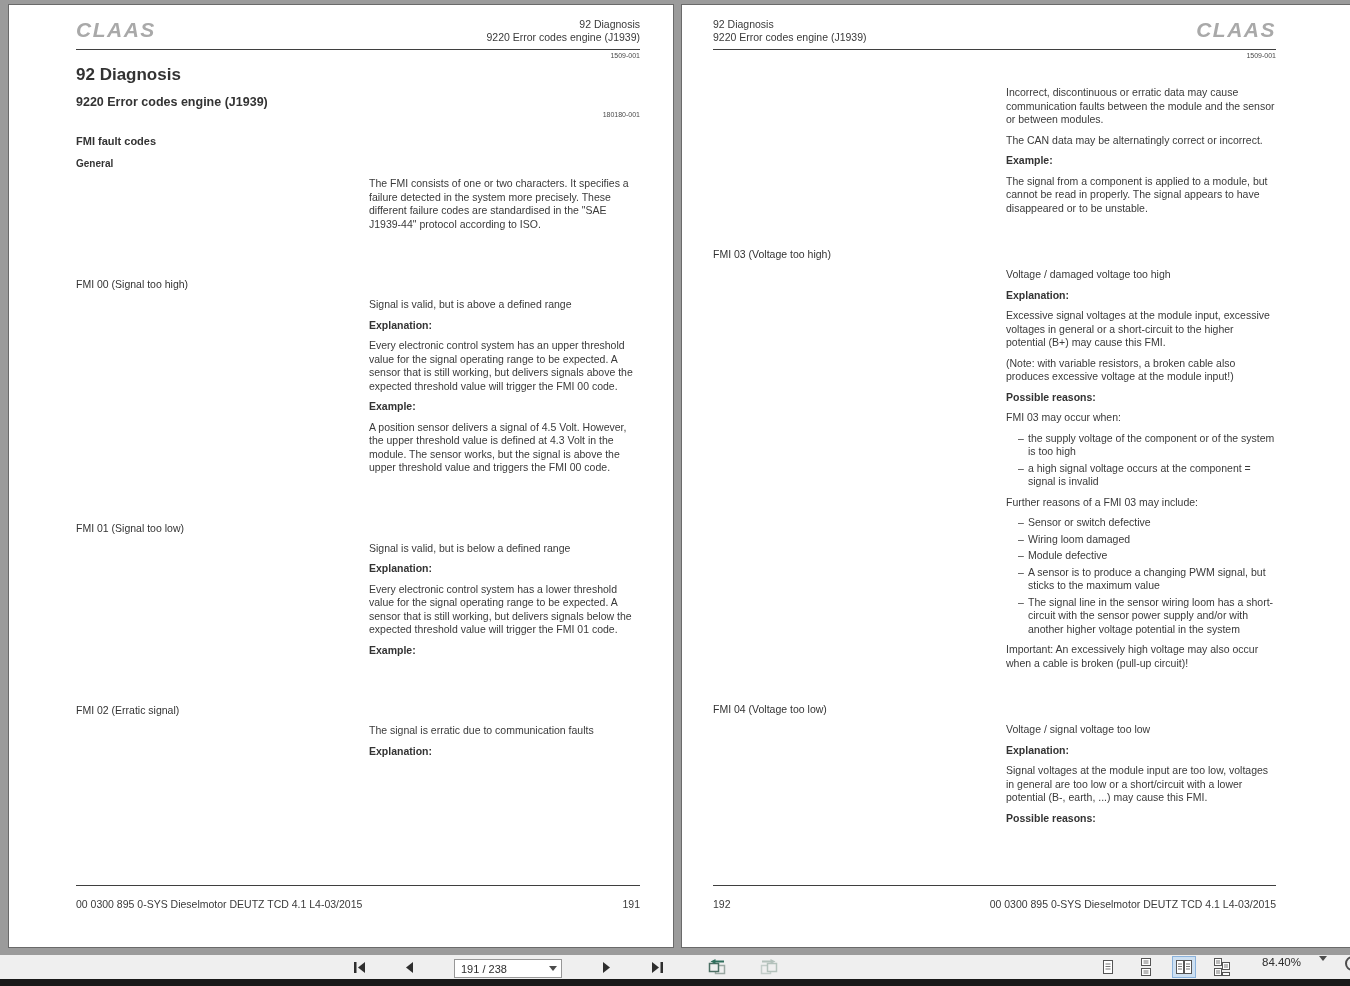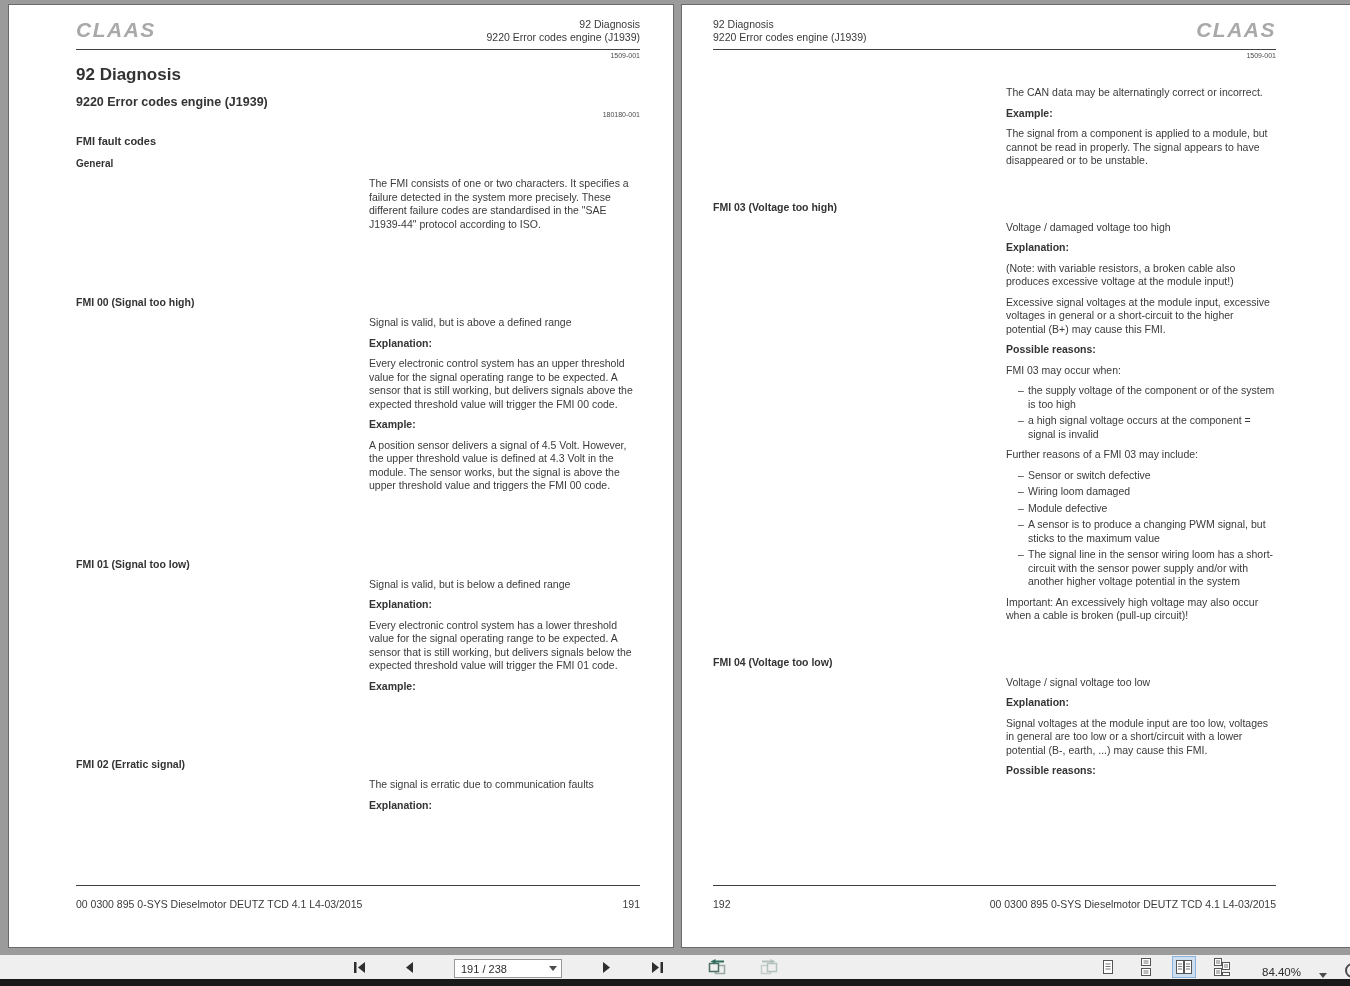--- a/index.html
+++ b/index.html
@@ -35,25 +35,25 @@
     transform: scaleY(0.92);
   }
   .rule { border-top: 1px solid #3f3f3f; margin-top: 5px; }
   .ref { font-size: 7px; line-height: 8px; text-align: right; color: #4a4a4a; margin-top: 2px; }
 
   .h1 { font-size: 17px;   font-weight: bold; line-height: 19px; margin-top: 5px;  color: #333; }
   .h2 { font-size: 12.5px; font-weight: bold; line-height: 14px; margin-top: 11px; color: #333; }
   .h3 { font-size: 11px;   font-weight: bold; line-height: 13px; margin-top: 16px;  color: #333; }
   .h4 { font-size: 10px;   font-weight: bold; line-height: 12px; margin-top: 10px; color: #333; }
 
-  .section { display: flex; margin-top: 58px; }
+  .section { display: flex; margin-top: 40px; }
   .page.right .section { margin-top: 26px; }
   .section.general-row { margin-top: 7px; }
   .section.intro-row   { margin-top: 14px; }
-  .col-title { width: 293px; flex-shrink: 0; font-size: 10.5px; font-weight: bold; line-height: 13px; color: #333; }
+  .col-title { width: 293px; flex-shrink: 0; font-size: 10.5px; font-weight: normal; line-height: 13px; color: #333; }
   .col-body  { width: 273px; padding-top: 20px; }
   .general-row .col-body, .intro-row .col-body { padding-top: 0; }
 
   .blk { font-size: 10.5px; line-height: 13.5px; margin-bottom: 7px; }
   .blk.bold { font-weight: bold; color: #333; }
   .bullets { }
   .bullet { display: flex; padding-left: 12px; margin-bottom: 3px; }
   .bullet .dash { width: 10px; flex-shrink: 0; }
   .bullet .btxt { flex: 1; }
 
@@ -85,21 +85,21 @@
   .page-combo {
     width: 108px; height: 19px; background: #fff; border: 1px solid #979797;
     display: flex; align-items: center; font-size: 11px; color: #2e2e2e;
     padding-left: 6px; margin: 0 6px; cursor: text;
   }
   .page-combo .combo-text { flex: 1; }
   .caret {
     width: 0; height: 0; border-left: 4px solid transparent; border-right: 4px solid transparent;
     border-top: 5px solid #4c4c4c; display: inline-block; margin: 0 4px;
   }
-  .layout-group { display: flex; align-items: flex-end; margin-left: auto; gap: 14px; }
+  .layout-group { display: flex; align-items: flex-start; margin-left: auto; gap: 14px; }
   .zoom-label { font-size: 11.5px; color: #2e2e2e; margin-left: 14px; cursor: pointer; }
   .magnifier {
     width: 15px; height: 15px; border: 2px solid #4c4c4c; border-radius: 50%;
     margin-right: -10px; flex-shrink: 0;
   }
   .icon-fill { fill: #2e2e2e; stroke: none; }
 </style>
 </head>
 <body>
 
@@ -167,33 +167,34 @@
         <div>92 Diagnosis</div>
         <div>9220 Error codes engine (J1939)</div>
       </div>
       <div class="logo">CLAAS</div>
     </div>
     <div class="rule"></div>
     <div class="ref">1509-001</div>
     <div class="section intro-row">
       <div class="col-title"></div>
       <div class="col-body">
+          <p class="blk">Incorrect, discontinuous or erratic data may cause communication faults between the module and the sensor or between modules.</p>
           <p class="blk">The CAN data may be alternatingly correct or incorrect.</p>
           <p class="blk bold">Example:</p>
           <p class="blk">The signal from a component is applied to a module, but cannot be read in properly. The signal appears to have disappeared or to be unstable.</p>
         </div>
     </div>
     <div>
         <div class="section">
           <div class="col-title">FMI 03 (Voltage too high)</div>
           <div class="col-body">
             <p class="blk">Voltage / damaged voltage too high</p>
             <p class="blk bold">Explanation:</p>
+            <p class="blk">Excessive signal voltages at the module input, excessive voltages in general or a short-circuit to the higher potential (B+) may cause this FMI.</p>
             <p class="blk">(Note: with variable resistors, a broken cable also produces excessive voltage at the module input!)</p>
-            <p class="blk">Excessive signal voltages at the module input, excessive voltages in general or a short-circuit to the higher potential (B+) may cause this FMI.</p>
             <p class="blk bold">Possible reasons:</p>
             <p class="blk">FMI 03 may occur when:</p>
             <div class="blk bullets">
               <div class="bullet">
                 <span class="dash">–</span>
                 <span class="btxt">the supply voltage of the component or of the system is too high</span>
               </div>
               <div class="bullet">
                 <span class="dash">–</span>
                 <span class="btxt">a high signal voltage occurs at the component = signal is invalid</span>

